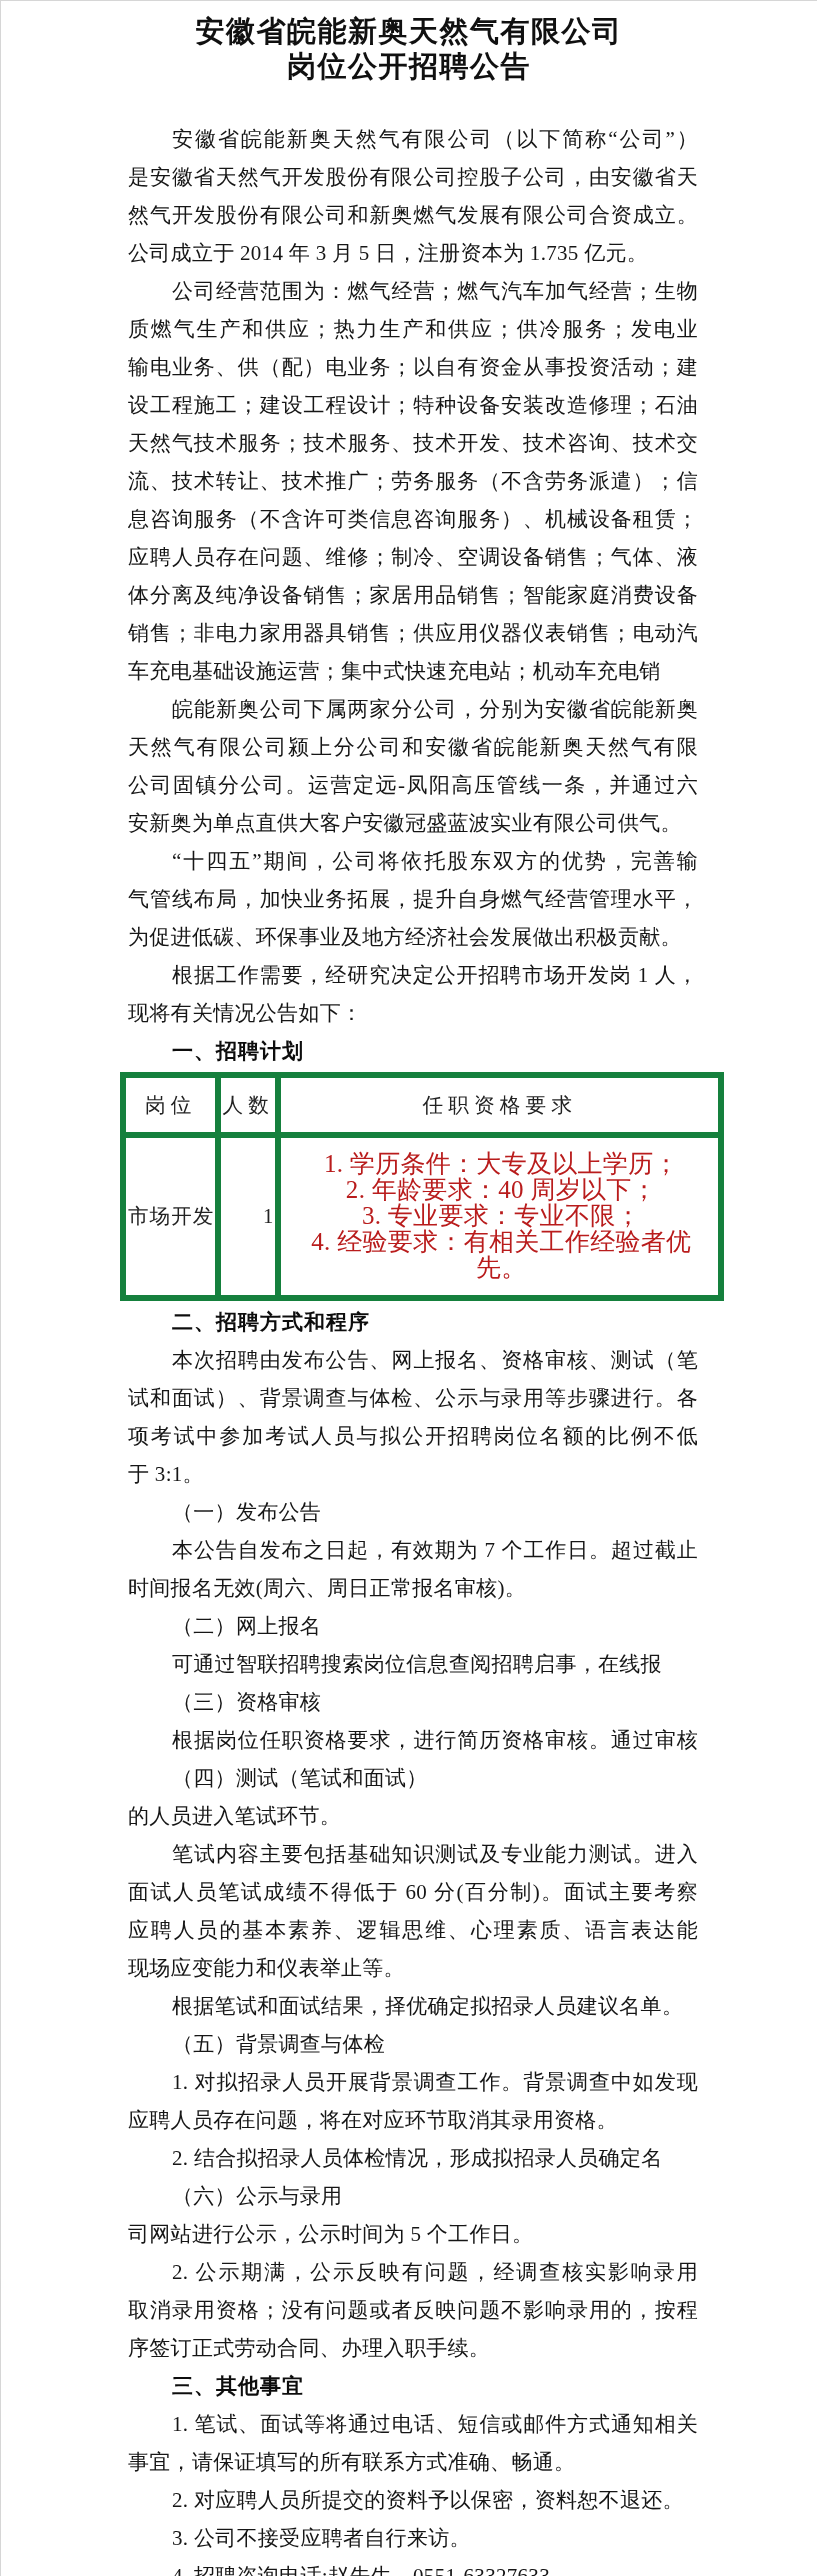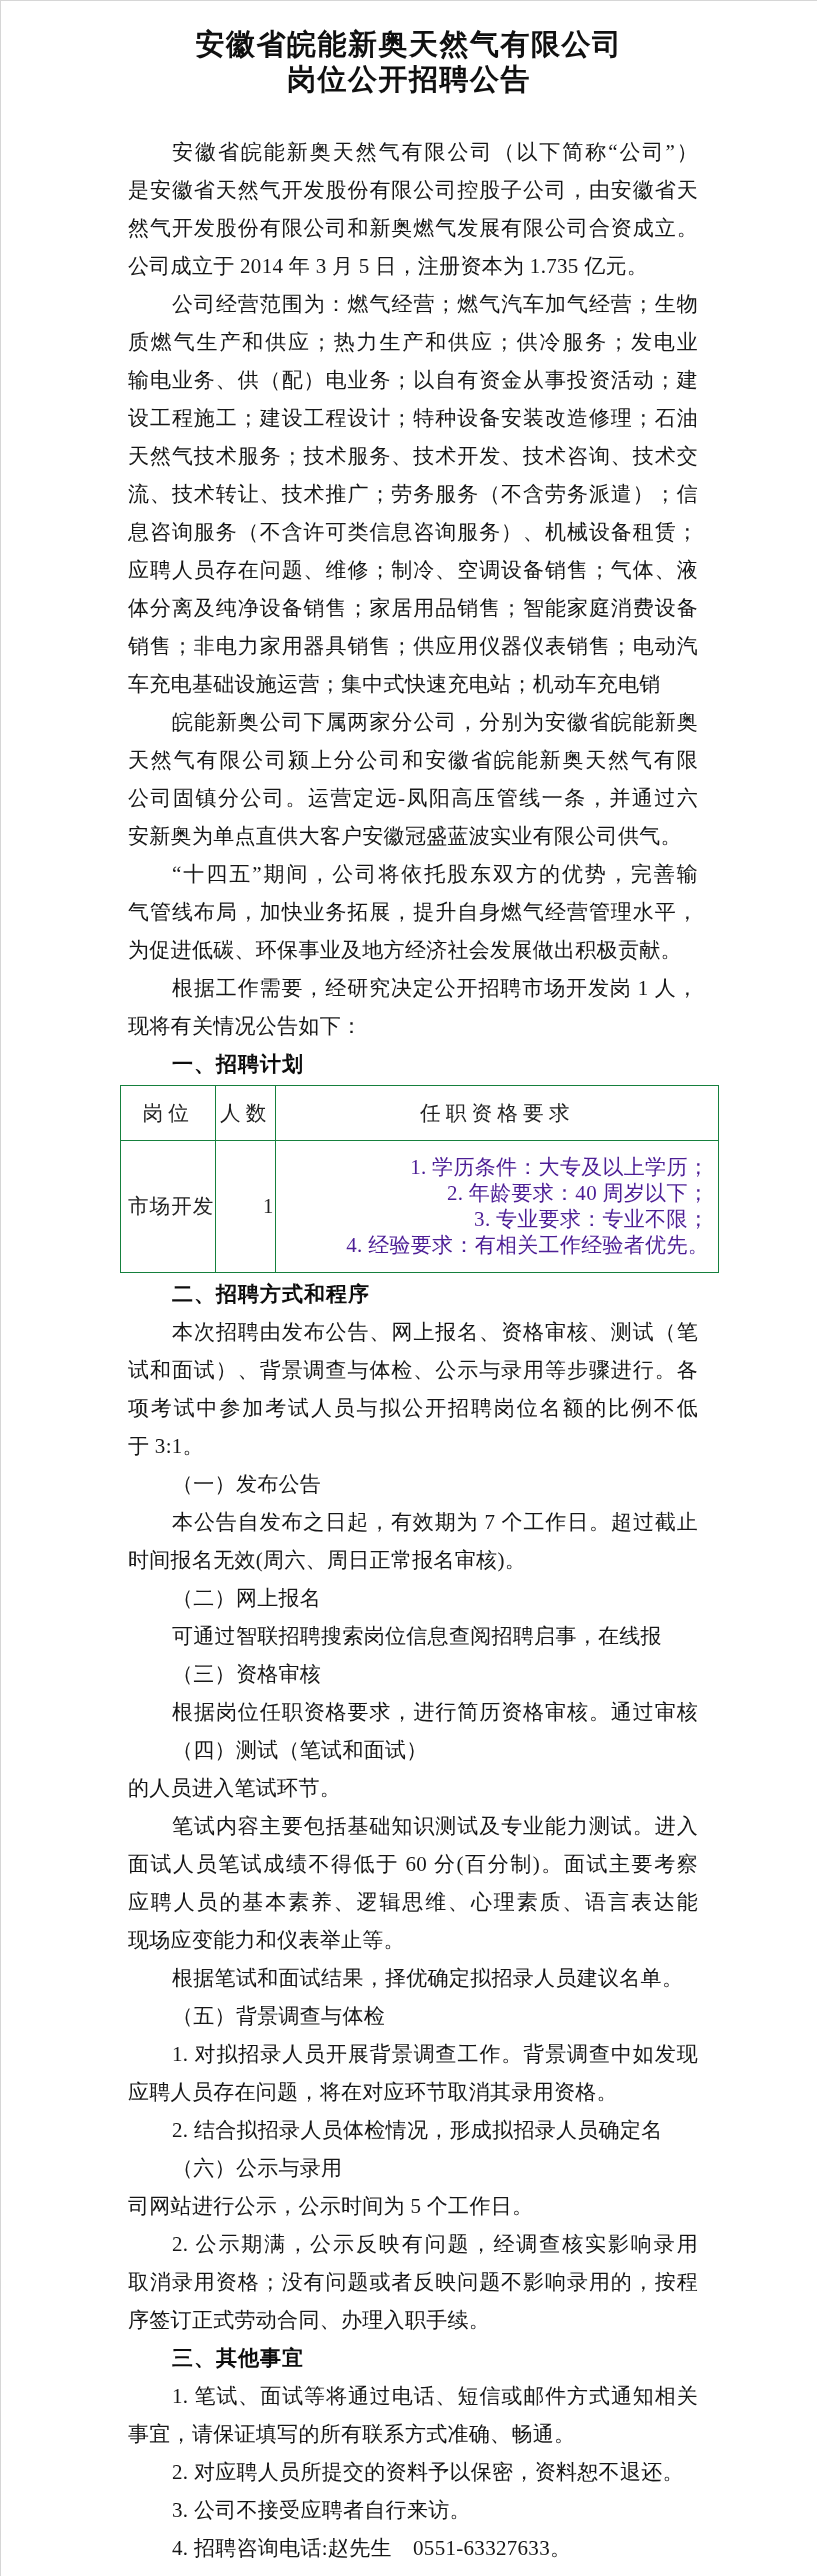--- a/index.html
+++ b/index.html
@@ -6,21 +6,21 @@
   .page {
     position:relative;
     width:818px; height:2709px;
     background:#ffffff;
     border:0.5px solid #d6d6d6;
     box-sizing:border-box;
     overflow:hidden;
     color:#161616;
   }
   .doc-title {
-    padding-top:26px;
+    padding-top:13px;
     text-align:center;
     font-family:"Liberation Sans","DejaVu Sans",sans-serif;
     font-weight:bold;
     font-size:29px;
     line-height:35px;
     letter-spacing:1.5px;
     color:#101010;
   }
   .content {
     margin:36px 119px 0 127px;
@@ -45,43 +45,43 @@
   .plan {
     border-collapse:collapse;
     table-layout:fixed;
     width:598px;
     margin:2.1px 0 2.1px -7.7px;
     font-family:"Liberation Serif","DejaVu Serif",serif;
   }
   .plan col.c1 { width:95px; }
   .plan col.c2 { width:60px; }
   .plan col.c3 { width:443px; }
-  .plan th, .plan td { border:1px solid #15803d; }
+  .plan th, .plan td { border:6px solid #15803d; }
   .plan th {
     height:52px;
     font-weight:normal;
     font-size:20.6px;
     letter-spacing:5.2px;
     text-align:center;
     color:#222;
   }
   .plan td.pos, .plan td.cnt {
     text-align:right;
     vertical-align:middle;
     font-size:20.6px;
     letter-spacing:1px;
     color:#222;
   }
   .plan td.req { padding:13.4px 9.3px 13.4px 12.4px; vertical-align:middle; }
   .req-line {
-    font-size:21px;
+    font-size:25px;
     line-height:26px;
     letter-spacing:0.3px;
-    color:#4c1d95;
-    text-align:right;
+    color:#b91c1c;
+    text-align:center;
   }
 </style>
 </head>
 <body>
 
 <div class="page">
   <div class="doc-title">
     <div>安徽省皖能新奥天然气有限公司</div>
     <div>岗位公开招聘公告</div>
   </div>

